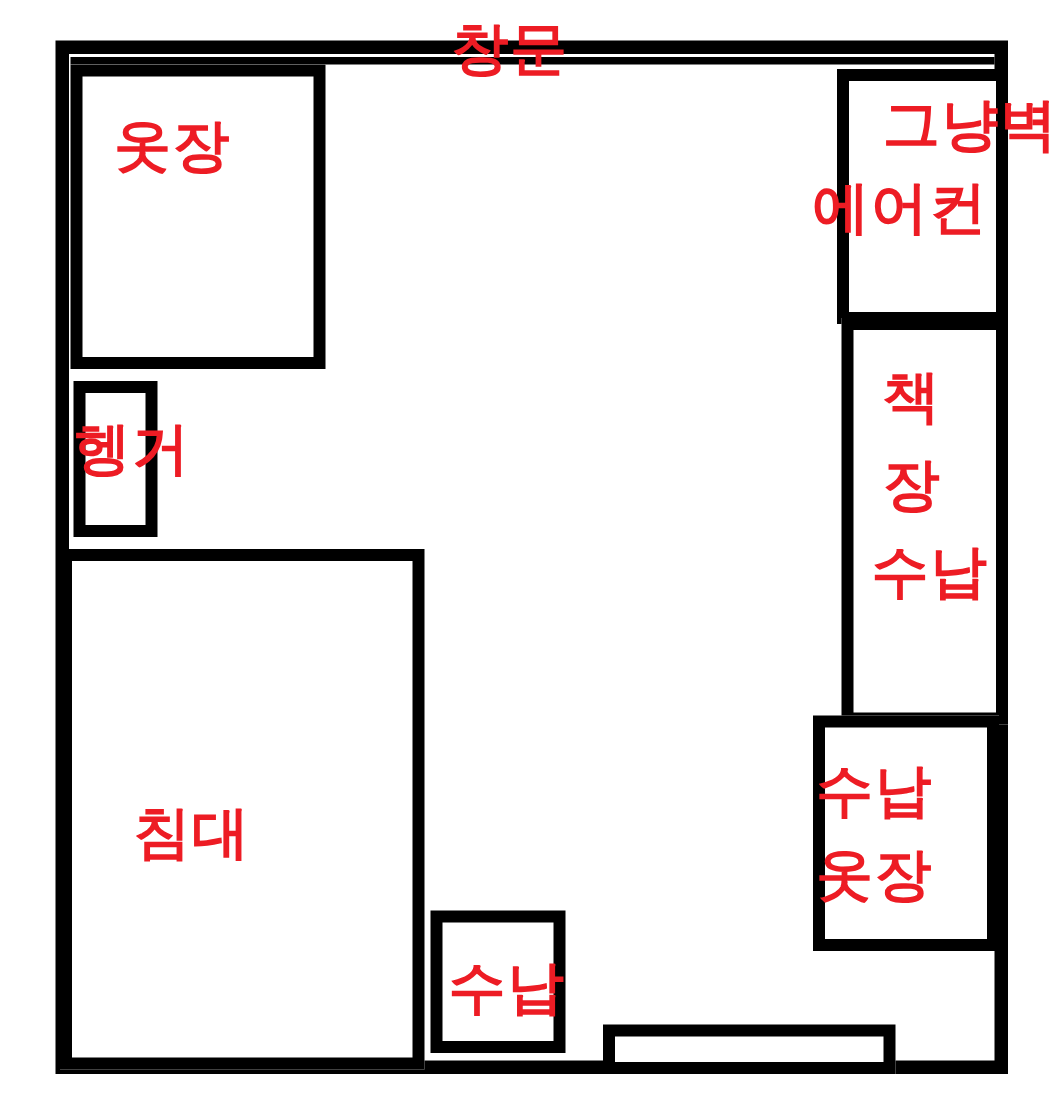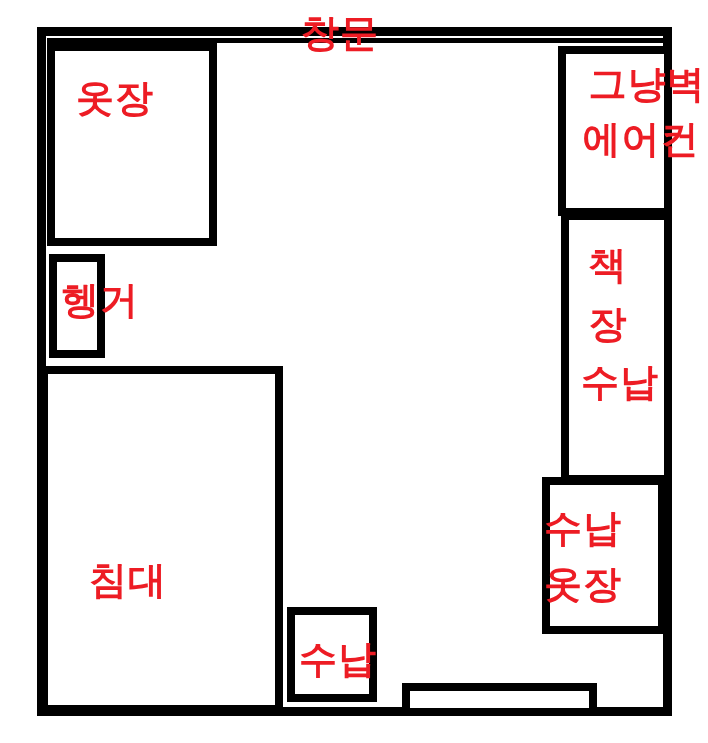--- a/index.html
+++ b/index.html
@@ -49,24 +49,24 @@
     color: #ed1c24;
     font-size: 38px;
     font-weight: bold;
     line-height: 1;
     white-space: nowrap;
     z-index: 5;
     letter-spacing: 1px;
   }
   .lbl-window           { left: 340px; top: 33px; }
   .lbl-wardrobe         { left: 115px; top: 98px; }
-  .lbl-hanger           { left: 100px;  top: 300px; }
-  .lbl-bed              { left: 128px; top: 580px; text-align: right; }
+  .lbl-hanger           { left: 88px;  top: 300px; }
+  .lbl-bed              { left: 128px; top: 556px; text-align: right; }
   .lbl-aircon-1         { left: 647px; top: 84px; }
-  .lbl-aircon-2         { left: 641px; top: 139px; }
+  .lbl-aircon-2         { left: 600px; top: 139px; }
   .lbl-bookshelf-1      { left: 608px; top: 265px; }
   .lbl-bookshelf-2      { left: 608px; top: 324px; }
   .lbl-bookshelf-3      { left: 620px; top: 382px; }
   .lbl-storage-wd-1     { left: 583px; top: 528px; }
   .lbl-storage-wd-2     { left: 583px; top: 584px; }
   .lbl-storage          { left: 338px; top: 659px; }
   .lbl-door             { left: 503px; top: 705px; }
 </style>
 </head>
 <body>

